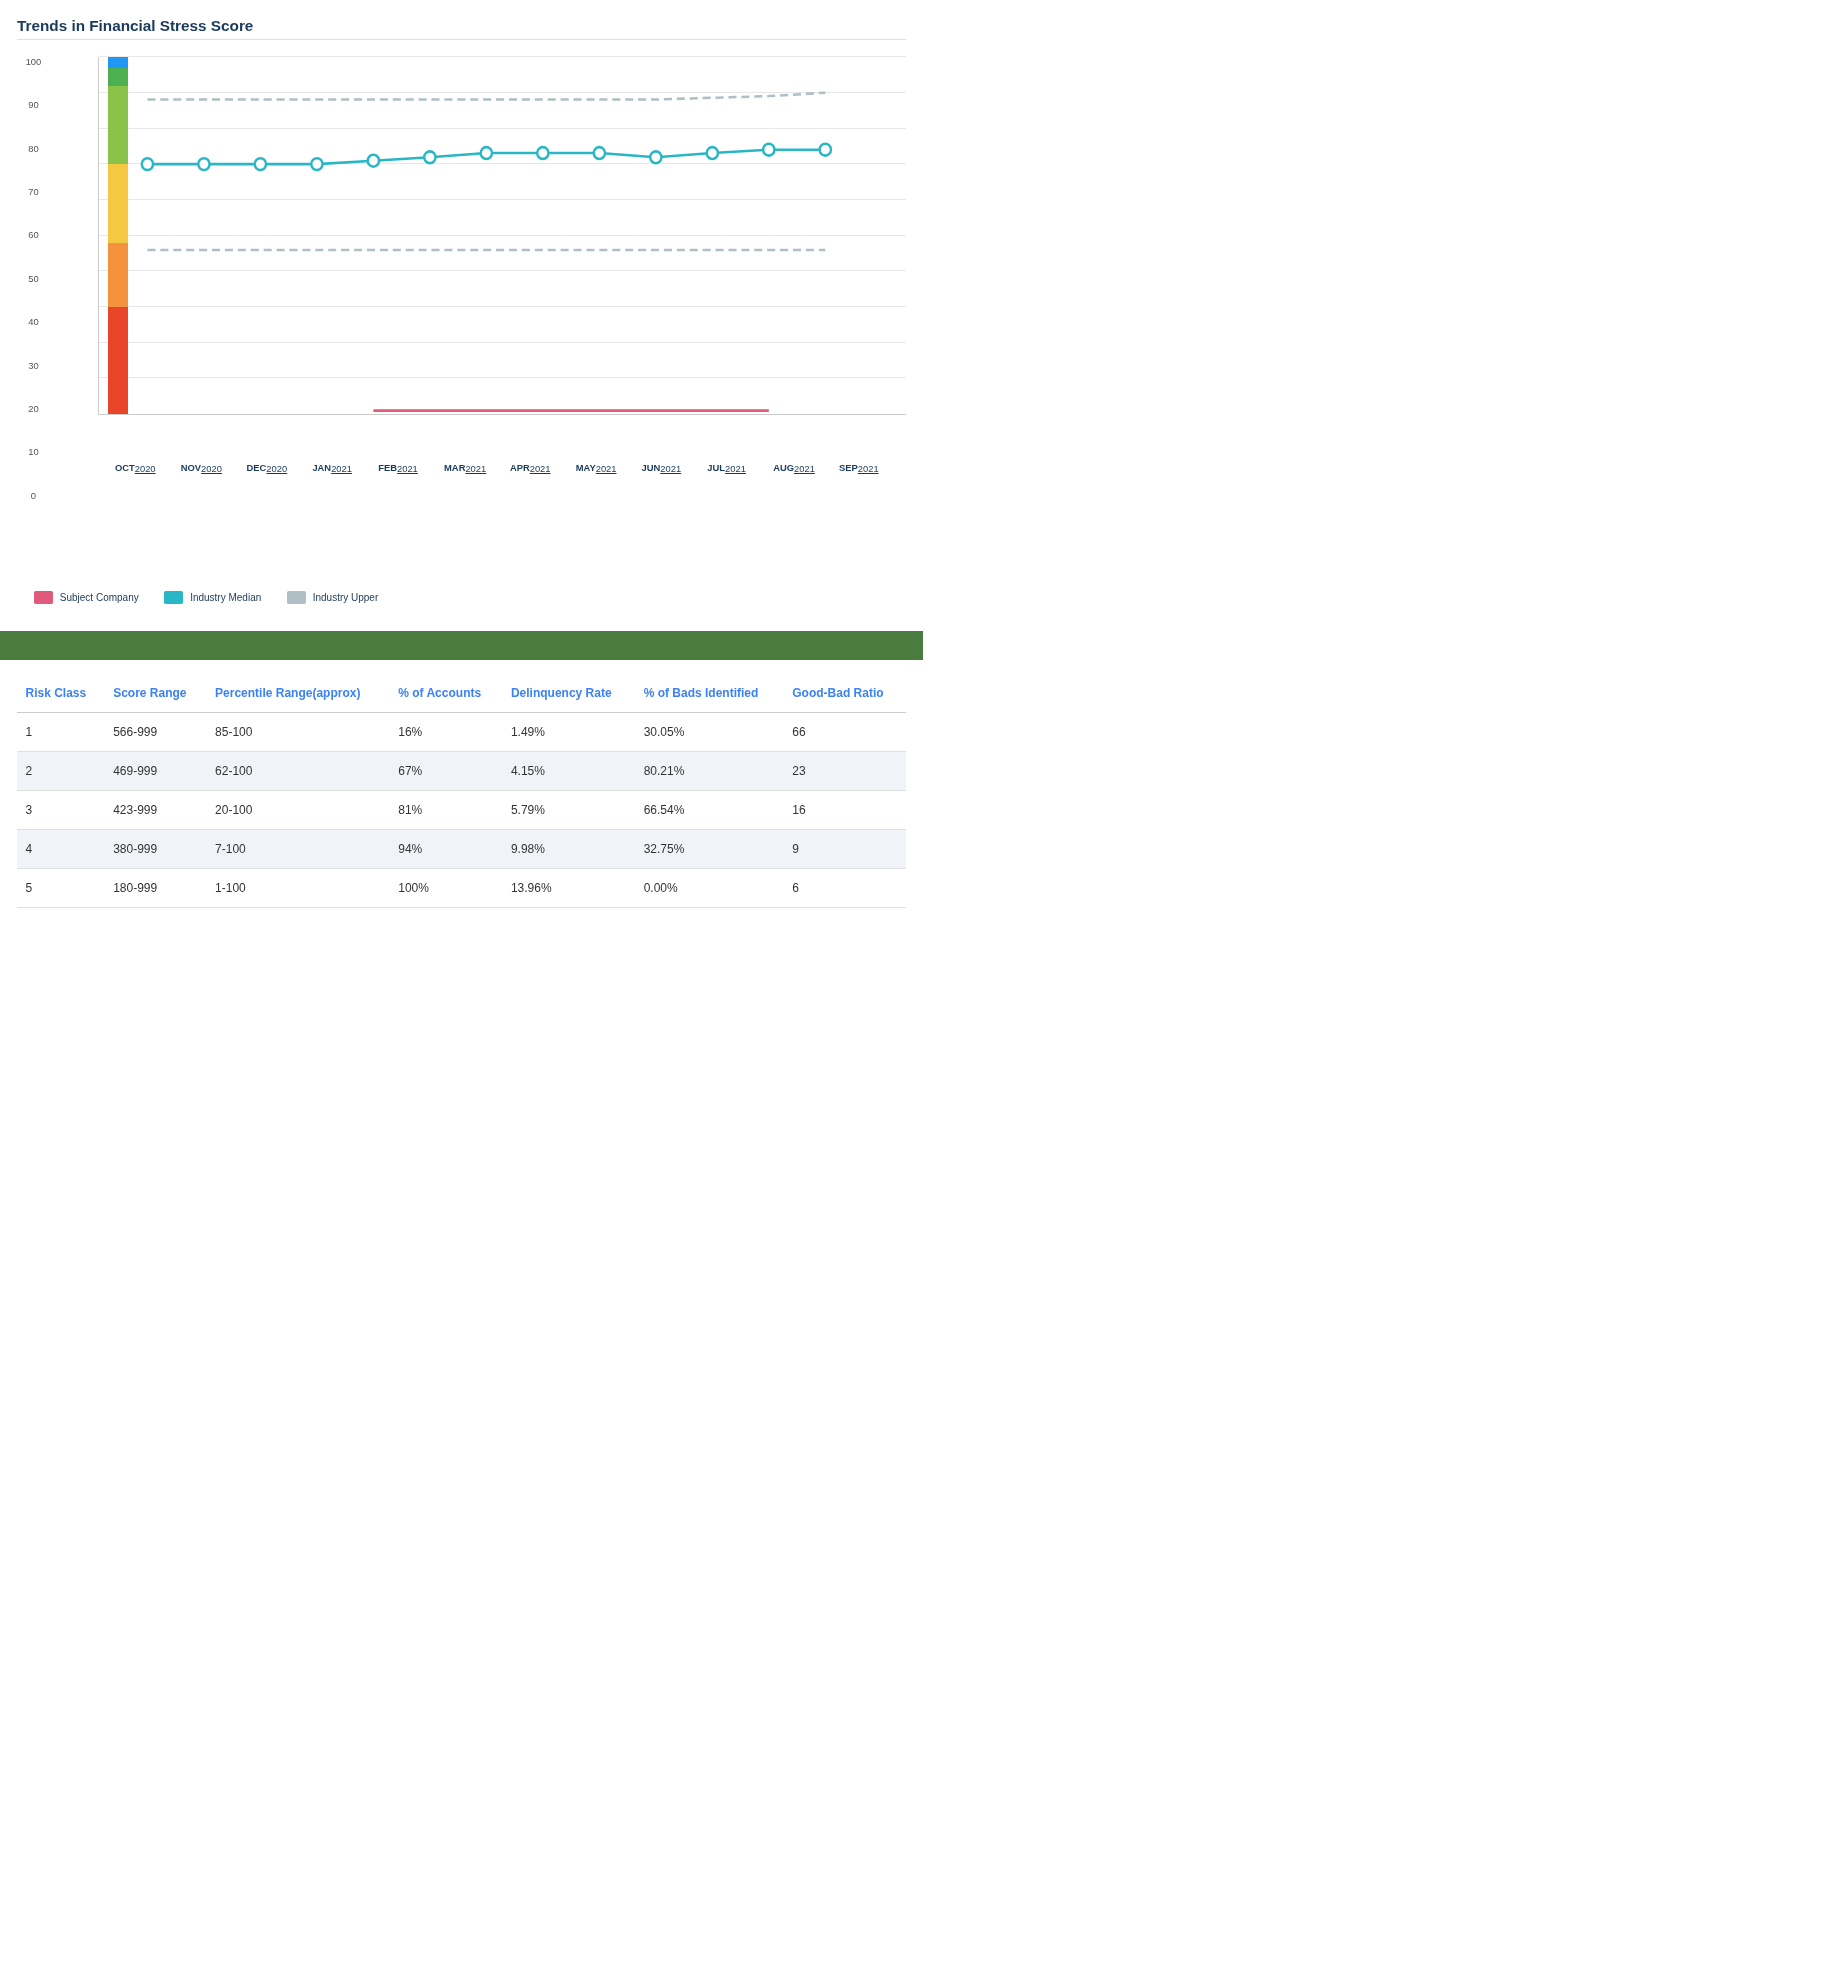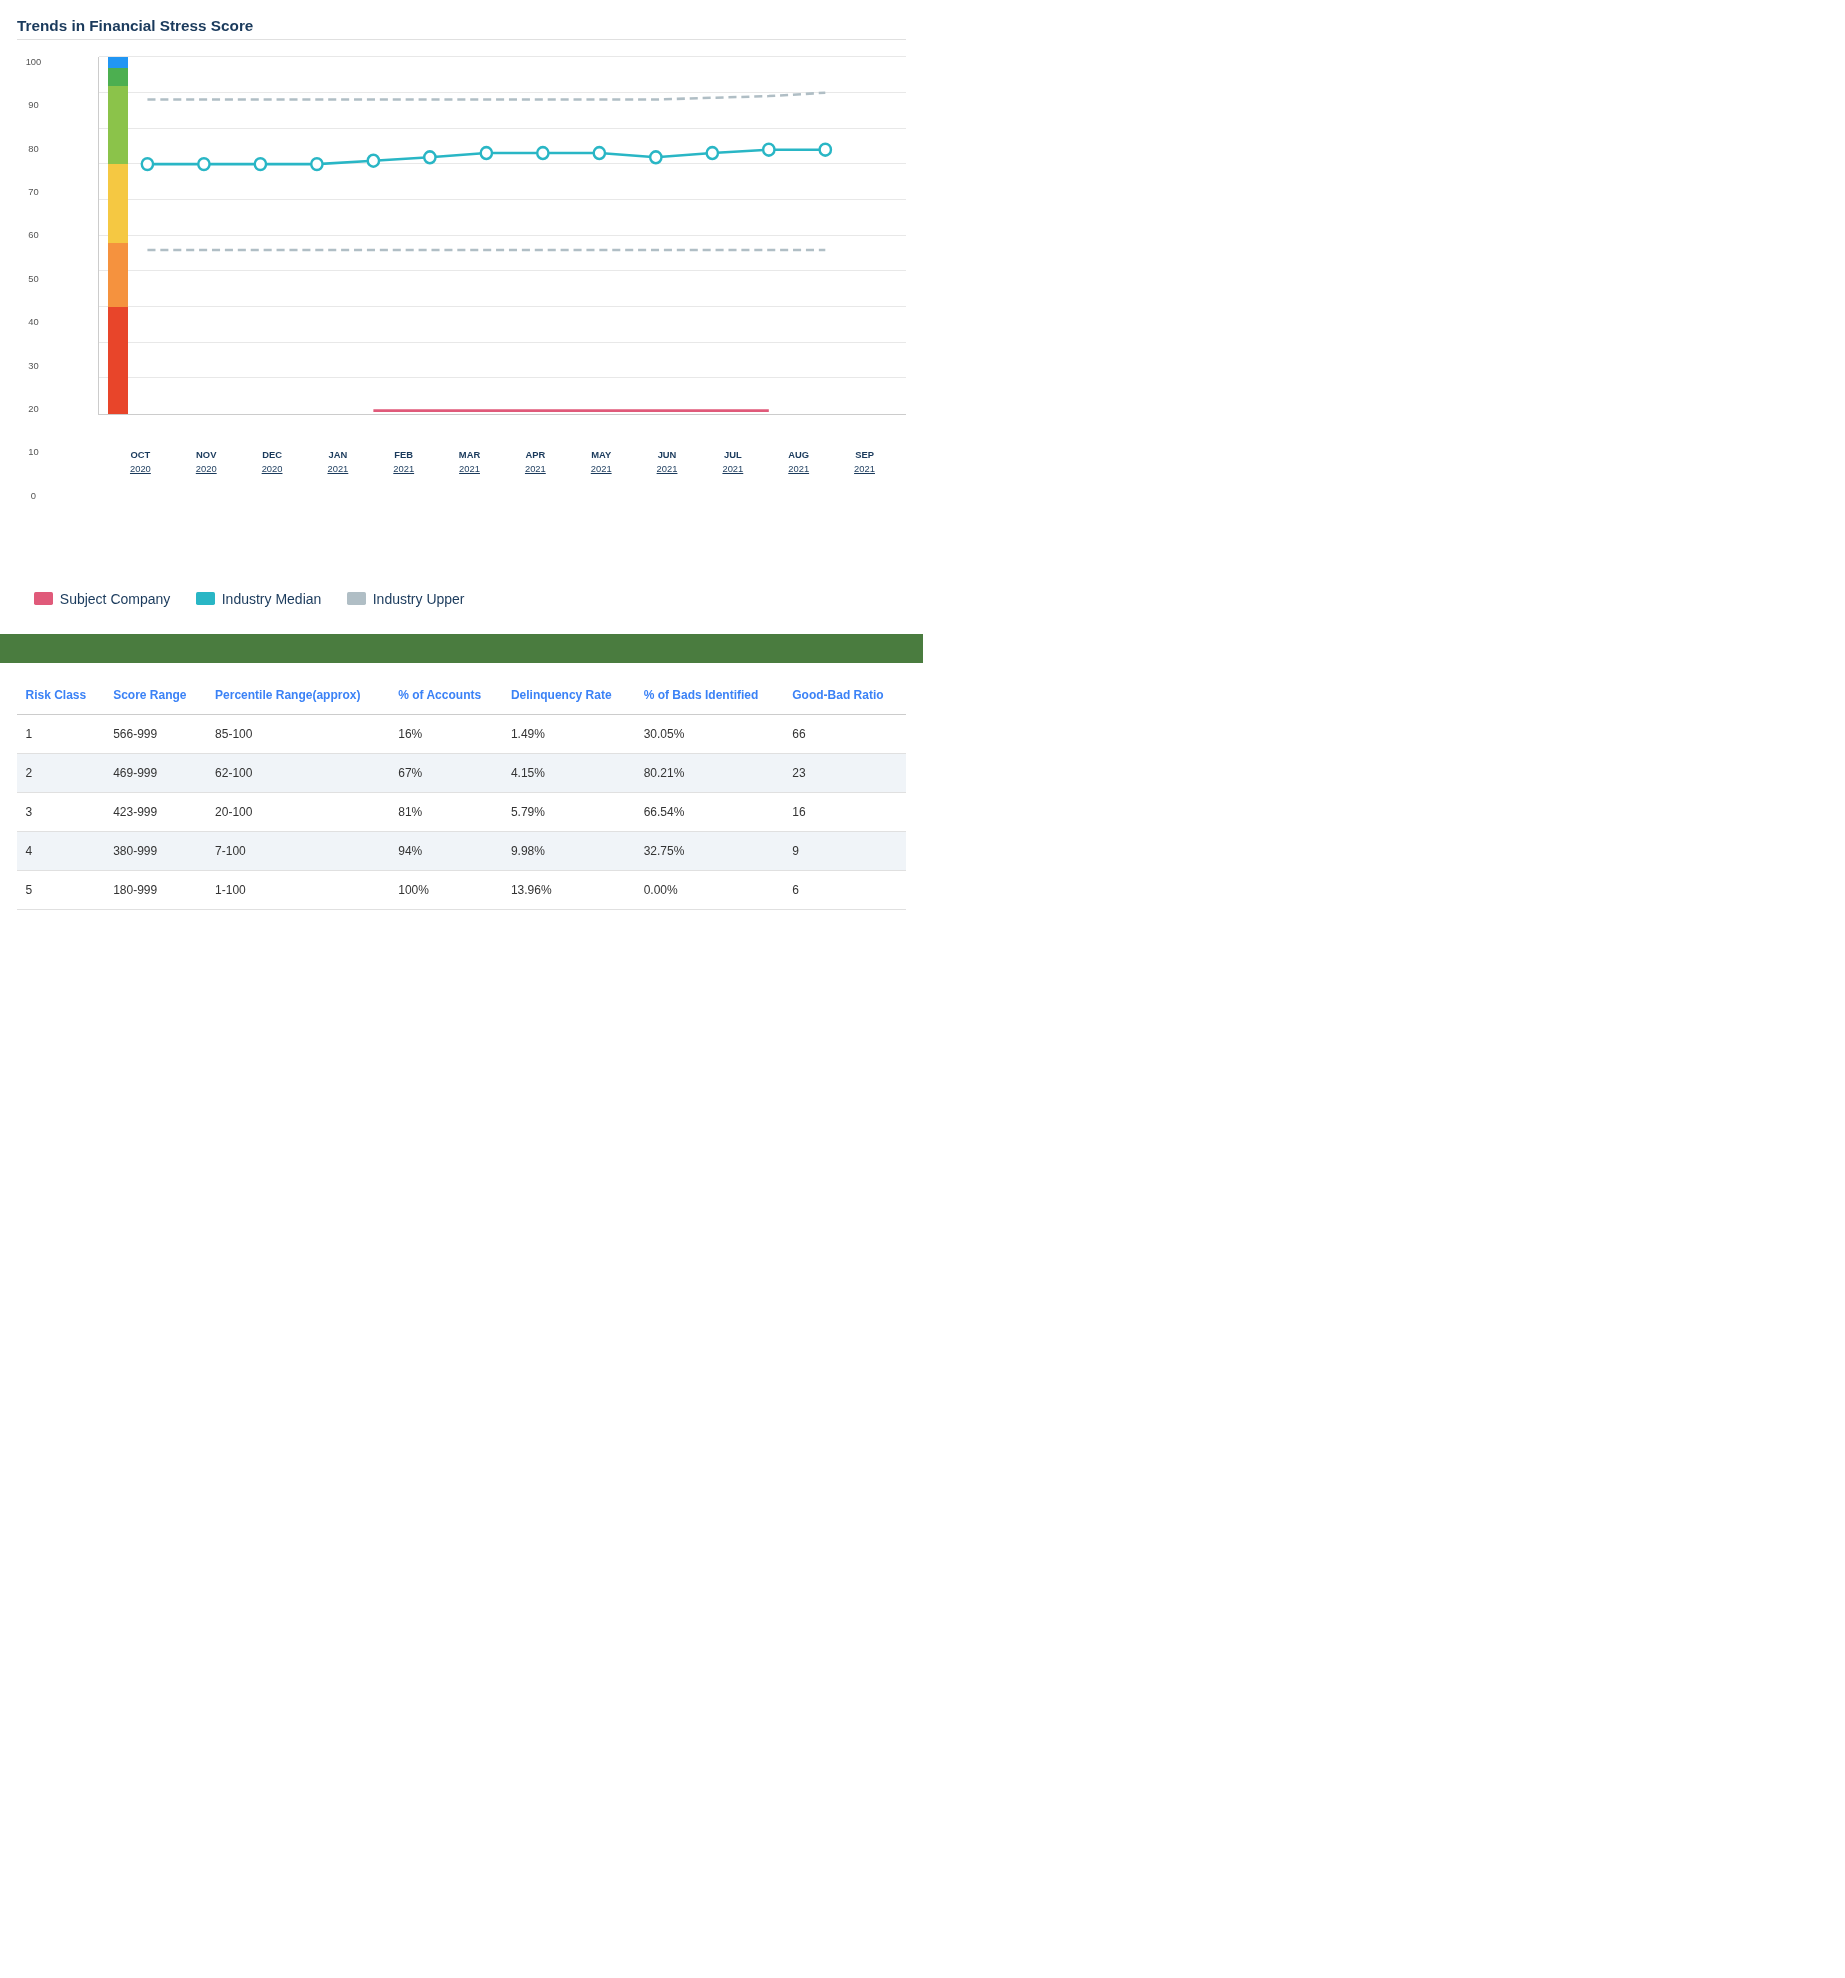--- a/index.html
+++ b/index.html
@@ -67,21 +67,20 @@
     .x-axis {
       position: absolute;
       bottom: -60px;
       left: 0;
       right: 0;
       display: flex;
       justify-content: space-between;
     }
     .x-label {
       display: flex;
-      flex-direction: column;
       align-items: center;
       font-size: 9.4px;
       font-weight: bold;
       color: #1a3a5c;
       width: 51px;
     }
     .x-label .year {
       font-weight: normal;
       color: #1a3a5c;
       margin-top: 3px;
@@ -102,21 +101,21 @@
       display: flex;
       align-items: center;
       gap: 25.6px;
       padding: 13.6px 17px;
       margin-top: 8.5px;
     }
     .legend-item {
       display: flex;
       align-items: center;
       gap: 6.8px;
-      font-size: 14px;
+      font-size: 10px;
       color: #1a3a5c;
     }
     .legend-swatch {
       width: 19px;
       height: 13.6px;
       border-radius: 1.7px;
     }
 
     
     .green-divider {

